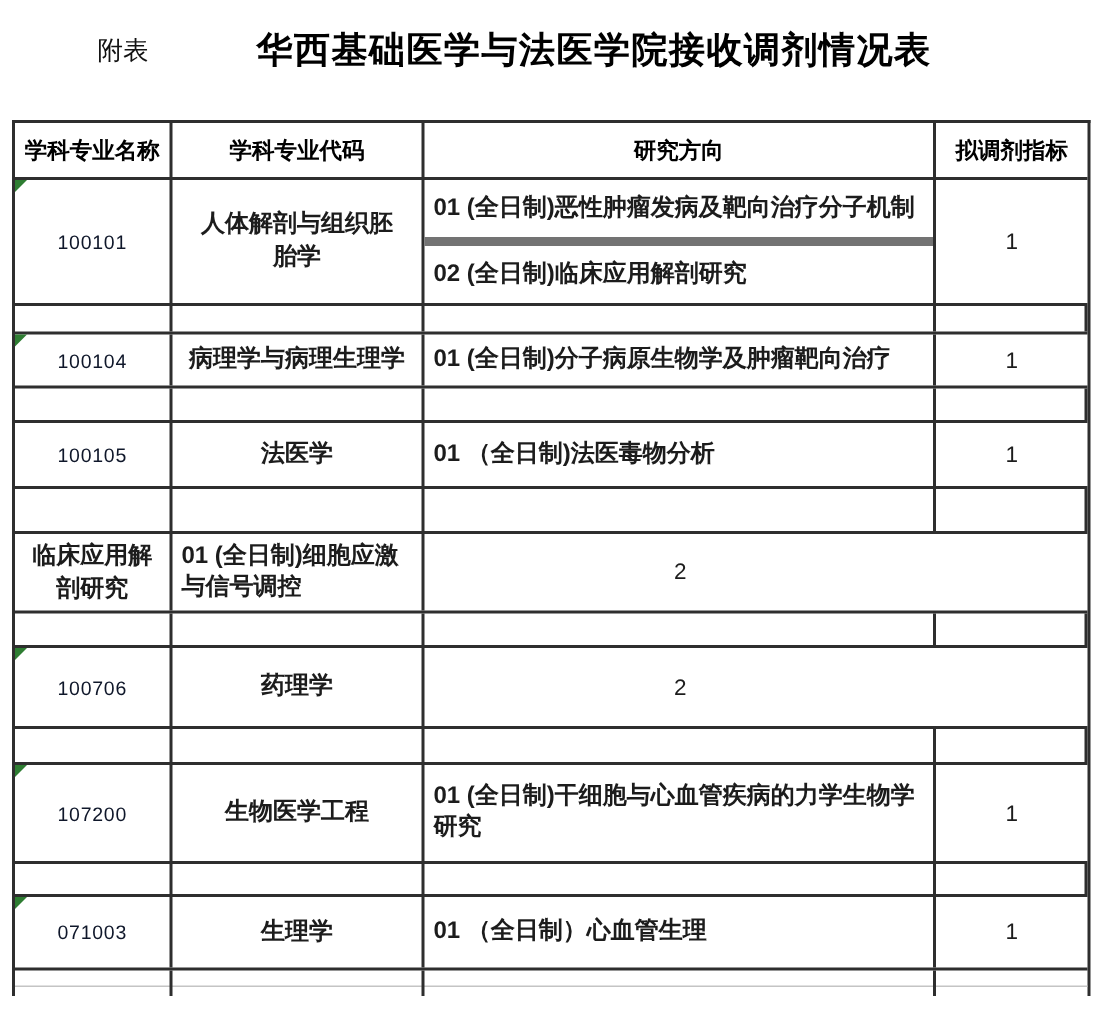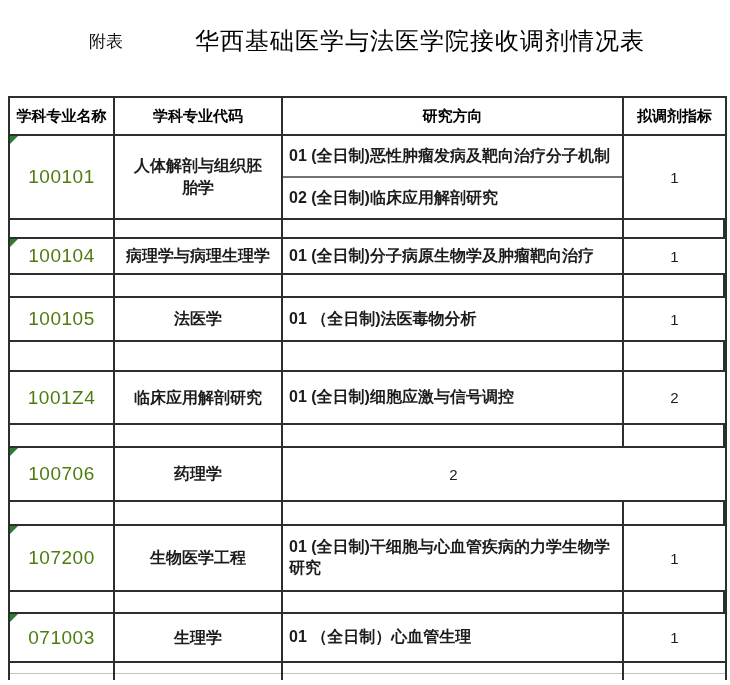--- a/index.html
+++ b/index.html
@@ -3,30 +3,30 @@
 <meta charset="utf-8">
 <style>
   html,body{margin:0;padding:0;}
   body{
     width:730px;height:685px;background:#ffffff;overflow:hidden;
     font-family:"Liberation Sans","DejaVu Sans",sans-serif;
     color:#1c1c1c;
   }
   
   .title-bar{
-    height:96px;display:flex;align-items:center;
-    padding-left:89px;box-sizing:border-box;
+    height:80px;display:flex;align-items:center;
+    padding-left:65px;box-sizing:border-box;
   }
   .annex-label{
     font-size:17px;font-weight:400;color:#111;
     margin-right:72px;margin-top:-14px;
   }
   .page-title{
     font-family:"Liberation Serif","DejaVu Serif",serif;
-    font-size:24px;font-weight:400;color:#000;margin-top:-14px;
+    font-size:24px;font-weight:700;color:#000;margin-top:-14px;
     letter-spacing:1px;
   }
   
   .sheet{
     margin-left:8px;width:719px;box-sizing:border-box;
     border-top:2px solid #2e2e2e;
     border-left:2px solid #2e2e2e;
     border-right:2px solid #2e2e2e;
   }
   .trow{
@@ -34,30 +34,30 @@
     box-sizing:border-box;border-bottom:2px solid #2e2e2e;
   }
   .trow.trailing{border-bottom:none;position:relative;}
   .cell{
     box-sizing:border-box;border-right:2px solid #2e2e2e;
     display:flex;align-items:center;justify-content:center;
     position:relative;text-align:center;
   }
   .cell:last-child{border-right:none;}
   .hcell{font-weight:700;font-size:15px;color:#000;}
-  .code-cell{font-size:19px;font-weight:400;color:#4d7c0f;letter-spacing:0.5px;text-align:center;}
+  .code-cell{font-size:13px;font-weight:400;color:#0f172a;letter-spacing:0.5px;text-align:center;}
   .name-cell{font-size:16px;font-weight:700;padding:0 4px;line-height:1.35;}
   .name-cell.tight{padding:16px 16px;}
   .dirs-cell{flex-direction:column;align-items:stretch;justify-content:center;padding:0;}
   .dir{
     flex:1;display:flex;align-items:center;
     font-size:16px;font-weight:700;line-height:1.3;
     padding:2px 4px 2px 6px;text-align:left;box-sizing:border-box;
   }
-  .dir + .dir{border-top:2px solid #737373;}
+  .dir + .dir{border-top:6px solid #737373;}
   .dir .dir-text{display:block;}
   .dir.wrap .dir-text{max-width:325px;}
   .quota-cell{font-size:15px;font-weight:400;}
   
   .spacer .cell{border-right:2px solid #2e2e2e;}
   
   .err-tri{
     position:absolute;top:0;left:0;width:0;height:0;
     border-top:8px solid #2e7d32;border-right:8px solid transparent;
   }
@@ -162,23 +162,20 @@
   </div>
 
   <div class="trow spacer h-sp3">
     <div class="cell"></div>
       <div class="cell"></div>
       <div class="cell"></div>
       <div class="cell"></div>
   </div>
 
   <div class="trow h-g4">
-    <div class="cell code-cell">
-      <span>1001Z4</span>
-    </div>
     <div class="cell name-cell">临床应用解剖研究</div>
     <div class="cell dirs-cell">
       <div class="dir">
           <span class="dir-text">01 (全日制)细胞应激与信号调控</span>
         </div>
     </div>
     <div class="cell quota-cell">2</div>
   </div>
 
   <div class="trow spacer h-sp4">

